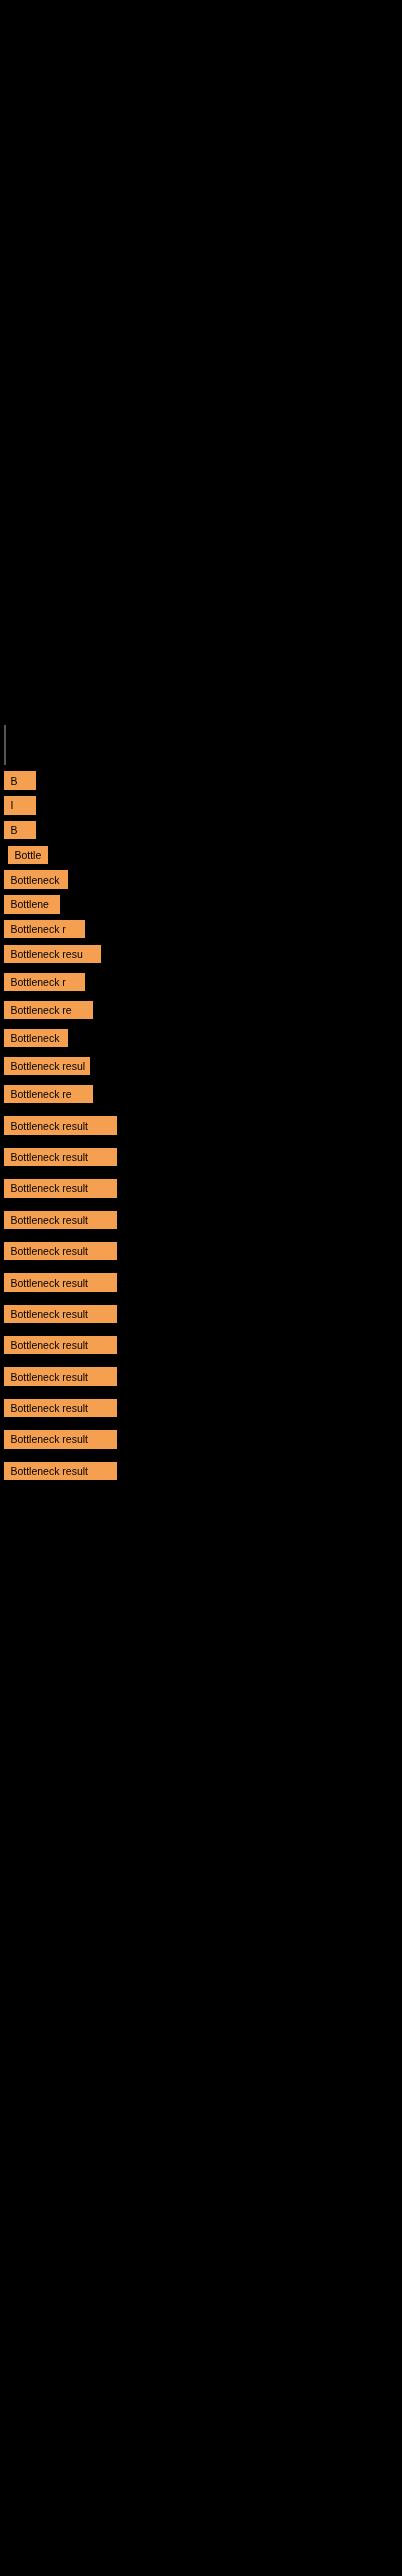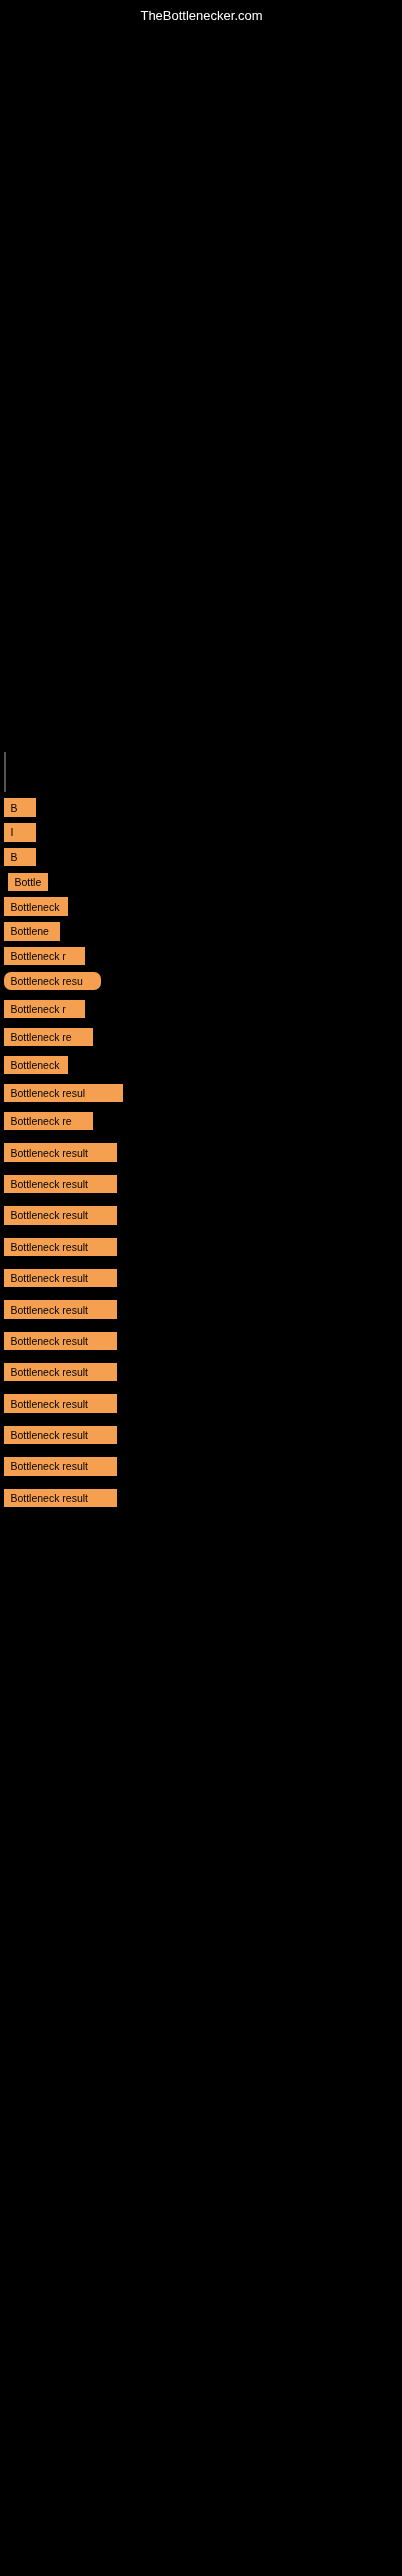--- a/index.html
+++ b/index.html
@@ -32,40 +32,39 @@
       padding: 3.2px 6.4px;
       margin: 6.4px 0 6.4px 4px;
       white-space: nowrap;
       overflow: hidden;
     }
   </style>
 </head>
 <body>
 
 <div>
-  <div class="site-title">TheBottlenecker.com</div>
 
   <div style="height: 725px; background: #000;"></div>
 
   <div style="width: 1.6px; height: 40px; background: #555; margin-left: 4px;"></div>
 
   <div class="content-area" id="bottleneck-container">
 
   <div class="bottleneck-item" style="width: 32px;">B</div>
       <div class="bottleneck-item" style="width: 32px;">I</div>
       <div class="bottleneck-item" style="width: 32px;">B</div>
       <div class="bottleneck-item" style="width: 40px; margin-left: 8px;">Bottle</div>
       <div class="bottleneck-item" style="width: 64px;">Bottleneck</div>
       <div class="bottleneck-item" style="width: 56px;">Bottlene</div>
       <div class="bottleneck-item" style="width: 81px;">Bottleneck r</div>
-      <div class="bottleneck-item" style="width: 97px; border-radius: 7px;">Bottleneck resu</div>
+      <div class="bottleneck-item" style="width: 97px;">Bottleneck resu</div>
       <div class="bottleneck-item" style="width: 81px; margin-top: 9.7px; margin-bottom: 9.7px;">Bottleneck r</div>
       <div class="bottleneck-item" style="width: 89px; margin-top: 9.7px; margin-bottom: 9.7px;">Bottleneck re</div>
       <div class="bottleneck-item" style="width: 64px; margin-top: 9.7px; margin-bottom: 9.7px;">Bottleneck</div>
-      <div class="bottleneck-item" style="width: 119px; margin-top: 9.7px; margin-bottom: 9.7px;">Bottleneck resul</div>
+      <div class="bottleneck-item" style="width: 86px; margin-top: 9.7px; margin-bottom: 9.7px;">Bottleneck resul</div>
       <div class="bottleneck-item" style="width: 89px; margin-top: 9.7px; margin-bottom: 9.7px;">Bottleneck re</div>
       <div class="bottleneck-item" style="width: 113px; margin-top: 13px; margin-bottom: 13px;">Bottleneck result</div>
       <div class="bottleneck-item" style="width: 113px; margin-top: 13px; margin-bottom: 13px;">Bottleneck result</div>
       <div class="bottleneck-item" style="width: 113px; margin-top: 13px; margin-bottom: 13px;">Bottleneck result</div>
       <div class="bottleneck-item" style="width: 113px; margin-top: 13px; margin-bottom: 13px;">Bottleneck result</div>
       <div class="bottleneck-item" style="width: 113px; margin-top: 13px; margin-bottom: 13px;">Bottleneck result</div>
       <div class="bottleneck-item" style="width: 113px; margin-top: 13px; margin-bottom: 13px;">Bottleneck result</div>
       <div class="bottleneck-item" style="width: 113px; margin-top: 13px; margin-bottom: 13px;">Bottleneck result</div>
       <div class="bottleneck-item" style="width: 113px; margin-top: 13px; margin-bottom: 13px;">Bottleneck result</div>
       <div class="bottleneck-item" style="width: 113px; margin-top: 13px; margin-bottom: 13px;">Bottleneck result</div>

